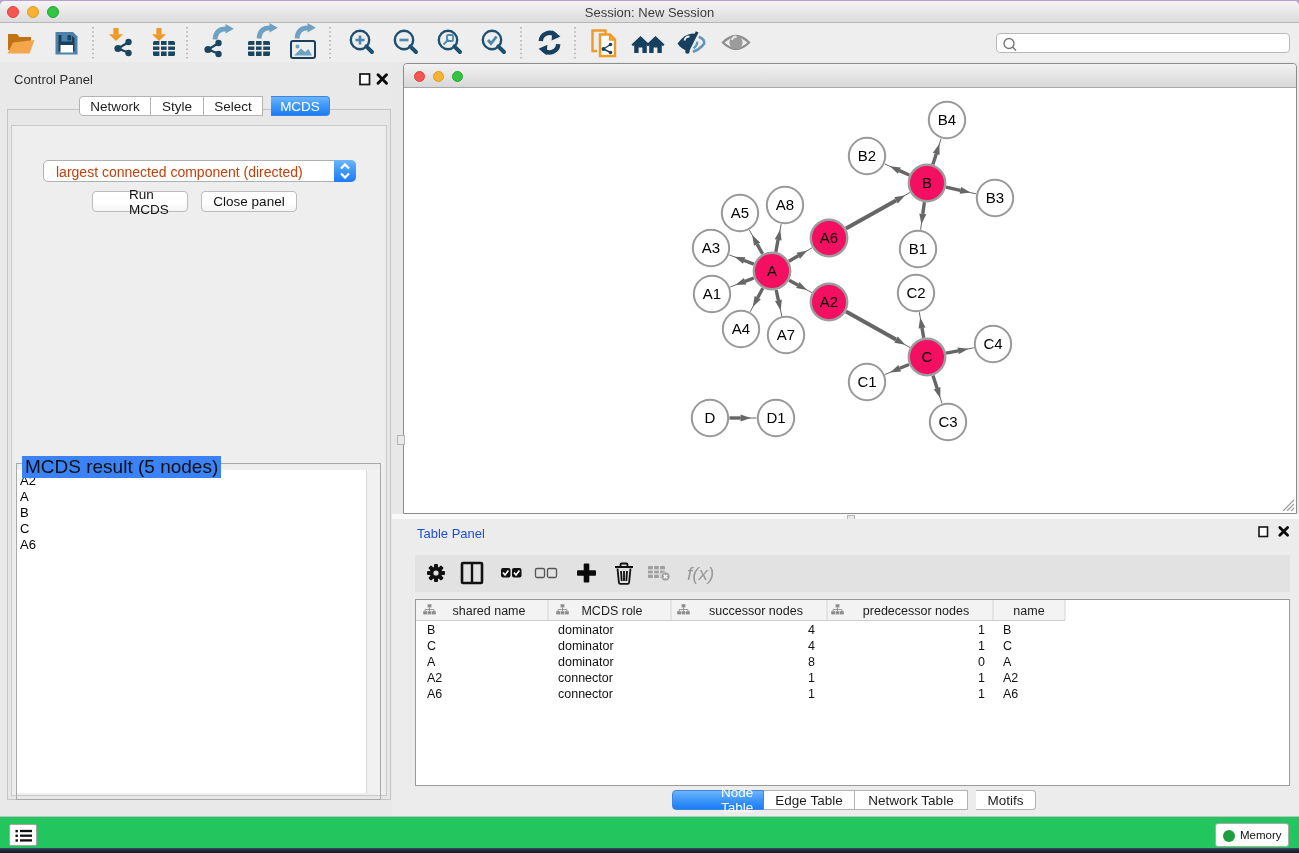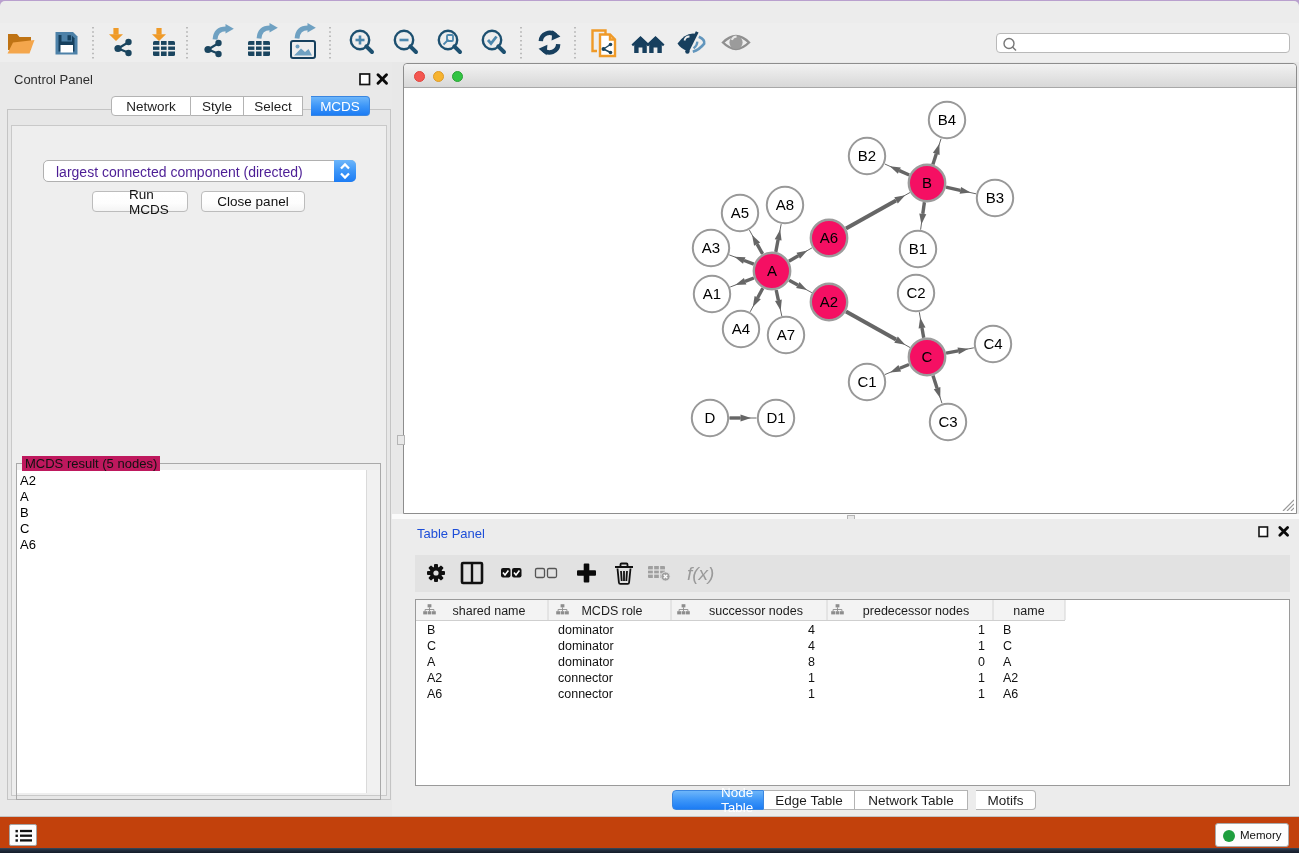--- a/index.html
+++ b/index.html
@@ -32,30 +32,30 @@
 .seg.last  { border-radius:0 4px 4px 0;margin-left:8px; }
 .seg.sel { background:linear-gradient(180deg,#6db6fa 0%,#3d96f8 50%,#1c7cf4 100%);
   color:#fff; border-color:#3a86e0; }
 #cp-outer { left:7px; top:47px; width:384px; height:691px; background:#e7e7e7;
   border:1px solid #c4c4c4; }
 #cp-inner { left:11px; top:63px; width:376px; height:671px; background:#eeeeee;
   border:1px solid #c9c9c9; }
 #optlabel { left:0; top:75px; width:392px; text-align:center; font-size:14px; color:#1a1a1a; }
 #dropdown { left:43px; top:98px; width:313px; height:22px; background:#fff;
   border:1px solid #b0b0b0; border-radius:5px; }
-#dropdown .txt { position:absolute; left:12px; top:3px; font-size:14px; color:#4c1d95; }
+#dropdown .txt { position:absolute; left:12px; top:3px; font-size:14px; color:#c2410c; }
 #dropdown .step { position:absolute; right:-1px; top:-1px; width:22px; height:22px;
   border-radius:0 5px 5px 0;
   background:linear-gradient(180deg,#6db6fa 0%,#3d96f8 50%,#1c7cf4 100%); }
 .btn { position:absolute; height:21px; background:linear-gradient(180deg,#ffffff 0%,#fdfdfd 60%,#f4f4f4 100%);
   border:1px solid #bcbcbc; border-radius:4px; font-size:13.5px; color:#111;
   display:flex; align-items:center; justify-content:center; }
 #fieldset { left:16px; top:394px; width:365px; height:344px; }
-#fs-legend { position:absolute; left:6px; top:0px; background:#be185d; padding:0 3px;
-  font-size:13px; color:#111; }
+#fs-legend { position:absolute; left:6px; top:0px; background:#3b82f6; padding:0 3px;
+  font-size:19px; color:#111; }
 #fs-box { position:absolute; left:0; top:7px; width:100%; height:337px;
   border:1px solid #a9a9a9; }
 #fs-list { position:absolute; left:1px; top:14px; width:363px; height:323px; background:#fff; }
 #fs-scroll { position:absolute; right:1px; top:14px; width:14px; height:323px;
   background:#f1f1f1; border-left:1px solid #dadada; }
 #fs-items { position:absolute; left:4px; top:17px; font-size:13px; color:#000; line-height:16px; }
 
 #desktop { left:392px; top:61px; width:907px; height:458px; background:#e8e8e8; }
 #netwin { left:11px; top:1px; width:894px; height:451px; background:#fff;
   border:1px solid #8d8d8d; border-radius:4px 4px 0 0; }
@@ -67,35 +67,41 @@
 #nw-canvas { left:0; top:25px; width:892px; height:424px; background:#fff; }
 .grip { position:absolute; background:#e8e8e8; border:1px solid #b5b5b5; }
 
 #tpanel { left:392px; top:518px; width:907px; height:297px; background:#ececec; }
 #tp-title { left:25px; top:7px; font-size:13px; color:#1d4ed8; }
 #tp-toolbar { left:23px; top:36px; width:875px; height:37px; background:#e2e2e2; }
 #tp-table { left:23px; top:80px; width:875px; height:187px; background:#fff;
   border:1px solid #9a9a9a; font-size:12.5px; }
 #tp-tabs { left:280px; top:271px; height:21px; display:flex; font-size:13.5px; }
 
-#statusbar { left:0; top:815px; width:1299px; height:32px; background:#c2410c;
+#statusbar { left:0; top:815px; width:1299px; height:32px; background:#22c55e;
   border-top:1px solid #c3c3c3; }
 #listbtn { left:9px; top:7px; width:28px; height:22px; background:#fdfdfd;
   border:1px solid #a5a5a5; border-radius:2px; }
 #membtn { left:1215px; top:6px; width:74px; height:24px; background:#fdfdfd;
   border:1px solid #a9a9a9; border-radius:3px; }
 #membtn .dot { position:absolute; left:7px; top:6px; width:12px; height:12px;
   border-radius:50%; background:#1e9e3e; }
 #membtn .mtxt { position:absolute; left:24px; top:5px; font-size:11.5px; color:#111; }
 svg text { font-family:"Liberation Sans", sans-serif; }
 </style>
 </head>
 <body>
 <div id="stage">
   <div id="appwin" class="abs">
+    <div id="titlebar" class="abs">
+      <div class="light" style="left:7px;background:#f45751;border:0.5px solid #e0443d;"></div>
+      <div class="light" style="left:27px;background:#f6b32f;border:0.5px solid #dd9b28;"></div>
+      <div class="light" style="left:47px;background:#32c443;border:0.5px solid #29a335;"></div>
+      <div id="titletext" class="abs">Session: New Session</div>
+    </div>
     <div id="toolbar" class="abs">
         <div id="searchbox" class="abs"></div>
         <svg width="1299" height="39" viewBox="0 0 1299 39" style="position:absolute;left:0;top:0">
 <defs>
 <g id="share">
               <g stroke="#1a455f" stroke-width="2.2" fill="none">
       <line x1="-5" y1="2.5" x2="5" y2="-3.5"></line>
                 <line x1="-5" y1="2.5" x2="5" y2="6.5"></line>
               </g>
       <circle cx="-5" cy="2.5" r="3.6" fill="#1a455f"></circle>
@@ -226,36 +232,36 @@
       <svg class="wicon" style="left:358px;top:10px;" width="32" height="15" viewBox="0 0 32 15">
 <rect x="2" y="2" width="9.5" height="10.5" fill="#fff" stroke="#151515" stroke-width="1.7"></rect>
 <g stroke="#0b0b0b" stroke-width="2.9" stroke-linecap="round">
             <line x1="20" y1="2.8" x2="28.5" y2="11.2"></line>
             <line x1="28.5" y1="2.8" x2="20" y2="11.2"></line>
           </g>
 </svg>
       <div id="cp-outer" class="abs"></div>
       <div id="cp-inner" class="abs"></div>
       <div id="cp-tabs" class="abs">
-        <div class="seg first" style="width:80px;margin-left:32px;">Network</div>
+        <div class="seg first" style="width:72px;">Network</div>
         <div class="seg" style="width:53px;">Style</div>
         <div class="seg" style="width:59px;">Select</div>
         <div class="seg last sel" style="width:59px;">MCDS</div>
       </div>
       <div id="dropdown" class="abs">
         <div class="txt">largest connected component (directed)</div>
         <div class="step">
             <svg width="22" height="22" viewBox="0 0 22 22" style="position:absolute;left:0;top:0">
 <path d="M7,8.6 L11,4.4 L15,8.6" stroke="#fff" stroke-width="2.2" fill="none"></path>
 <path d="M7,13.4 L11,17.6 L15,13.4" stroke="#fff" stroke-width="2.2" fill="none"></path>
             </svg>
           </div>
       </div>
       <div class="btn" style="left:92px; top:129px; width:96px;padding-left:36px;">Run MCDS</div>
-      <div class="btn" style="left:201px; top:129px; width:104px;">Close panel</div>
+      <div class="btn" style="left:201px; top:129px; width:96px;">Close panel</div>
       <div id="fieldset" class="abs">
         <div id="fs-box"></div>
         <div id="fs-list"></div>
         <div id="fs-scroll"></div>
         <div id="fs-items">A2<br>A<br>B<br>C<br>A6</div>
         <div id="fs-legend">MCDS result (5 nodes)</div>
       </div>
     </div>
     <div id="desktop" class="abs">
       <div id="netwin" class="abs">

